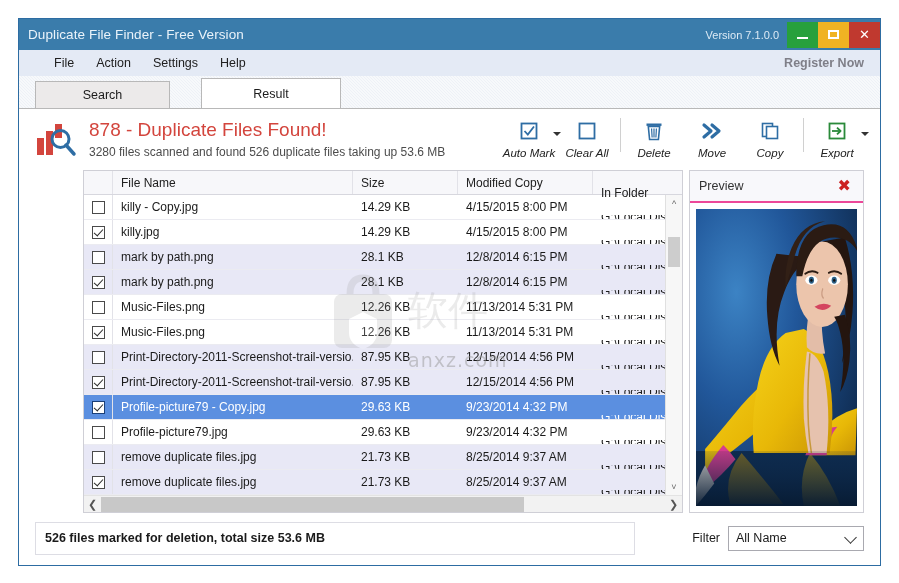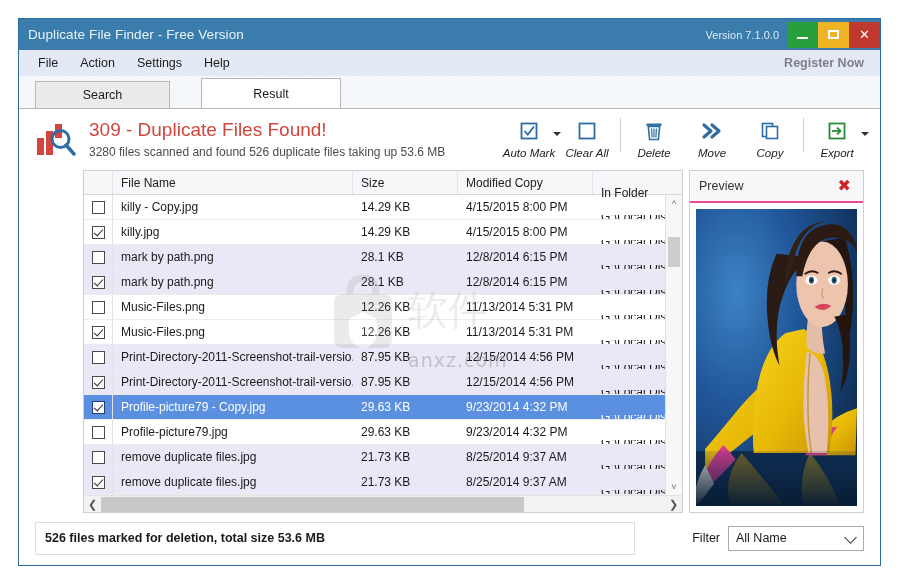--- a/index.html
+++ b/index.html
@@ -20,21 +20,21 @@
   .wbtn{width:31px;height:26px;margin-top:0px;display:flex;align-items:center;
         justify-content:center;color:#ffffff;font-size:13px;}
   .wbtn.min{background:#27a03c;}
   .wbtn.max{background:#f0b323;}
   .wbtn.close{background:#c0392f;}
   .wbtn .glyph-min{display:block;width:11px;height:2px;background:#ffffff;margin-top:7px;}
   .wbtn .glyph-max{display:block;width:11px;height:9px;border:2px solid #ffffff;box-sizing:border-box;}
 
   
   .menubar{height:26px;background:#e4eaf5;display:flex;align-items:center;
-           padding-left:8px;position:relative;}
+           padding-left:24px;position:relative;}
   .menu-item{font-size:12.5px;color:#202020;padding:3px 11px;}
   .register{margin-left:auto;font-size:12.5px;color:#7f7f88;font-weight:bold;
             padding-right:16px;}
 
   
   .tabstrip{height:32px;background:#eef1f7;position:relative;padding-left:16px;
             display:flex;align-items:flex-end;
             background-image:
               linear-gradient(45deg,rgba(255,255,255,.55) 25%,transparent 25%,transparent 50%,rgba(255,255,255,.55) 50%,rgba(255,255,255,.55) 75%,transparent 75%);
             background-size:3px 3px;gap:32px;}
@@ -179,21 +179,21 @@
         <div class="banner-icon">
           <svg width="44" height="36" viewBox="0 0 44 36">
             <rect x="2" y="16" width="7" height="17" fill="#d3453d"></rect>
             <rect x="11" y="9" width="7" height="24" fill="#d3453d"></rect>
             <rect x="20" y="2" width="7" height="14" fill="#d3453d"></rect>
             <circle cx="25.5" cy="17" r="8.5" fill="none" stroke="#2e6da4" stroke-width="3"></circle>
             <line x1="31" y1="23" x2="39" y2="32" stroke="#2e6da4" stroke-width="3.5" stroke-linecap="round"></line>
           </svg>
         </div>
         <div>
-          <div class="headline">309 - Duplicate Files Found!</div>
+          <div class="headline">878 - Duplicate Files Found!</div>
           <div class="subline">3280 files scanned and found 526 duplicate files taking up 53.6 MB</div>
         </div>
 
         <div class="tools">
 
           <div class="tool">
             <div class="ico">
               <svg width="20" height="20" viewBox="0 0 20 20">
                 <rect x="2.5" y="2.5" width="15" height="15" fill="none" stroke="#2e6da4" stroke-width="1.8"></rect>
                 <polyline points="5.5,10 8.8,13.5 15,5.5" fill="none" stroke="#2e6da4" stroke-width="1.8"></polyline>

